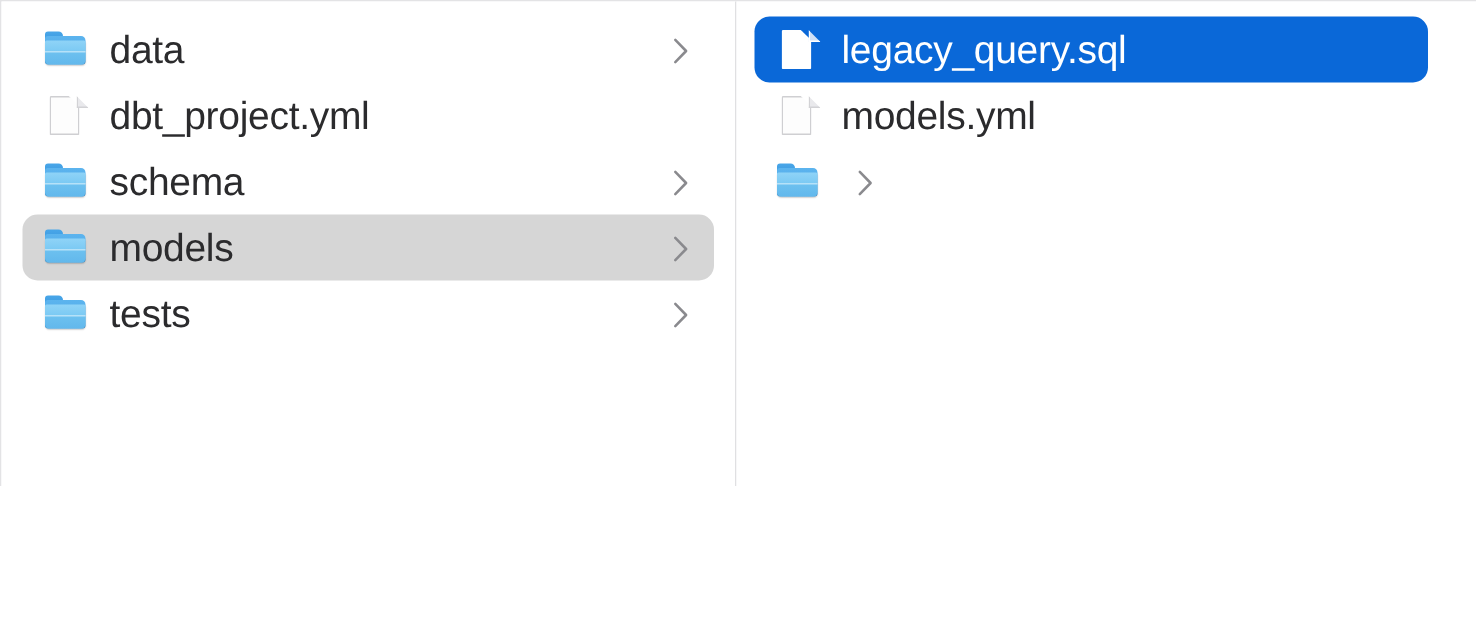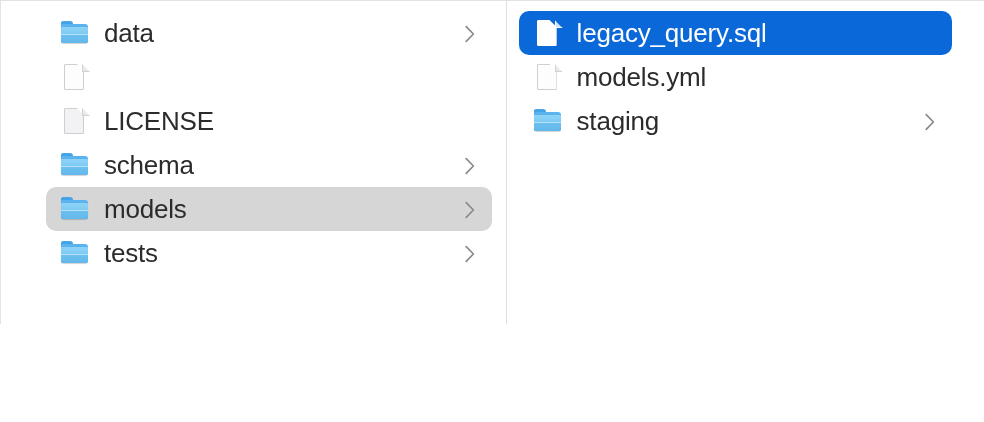--- a/index.html
+++ b/index.html
@@ -19,21 +19,20 @@
     position: relative;
     width: 984px;
     height: 324px;
     box-sizing: border-box;
     border-top: 1px solid #e3e3e5;
     border-left: 1px solid #e3e3e5;
     background: #ffffff;
     display: flex;
     flex-direction: row;
     align-items: stretch;
-    padding-left: 31px;
   }
 
   .column {
     position: relative;
     height: 100%;
     box-sizing: border-box;
     padding-top: 10px;
     background: #ffffff;
     overflow: hidden;
   }
@@ -205,28 +204,21 @@
           <svg width="12" height="18" viewBox="0 0 12 18">
             <path d="M2.2 1.6 L9.4 9 L2.2 16.4" fill="none" stroke="#8a8a8e" stroke-width="1.7" stroke-linecap="round" stroke-linejoin="round"></path>
           </svg>
         </span>
       </div>
       <div class="row">
         <span class="icon">
           <span class="doc-page"></span>
           <span class="doc-fold"></span>
         </span>
-        <span class="chevron hidden"></span>
-      </div>
-      <div class="row">
-        <span class="icon doc-dim">
-          <span class="doc-page"></span>
-          <span class="doc-fold"></span>
-        </span>
-        <span class="label">LICENSE</span>
+        <span class="label">dbt_project.yml</span>
         <span class="chevron hidden"></span>
       </div>
       <div class="row">
         <span class="icon">
           <span class="folder-tab"></span>
           <span class="folder-back"></span>
           <span class="folder-front"></span>
         </span>
         <span class="label">schema</span>
         <span class="chevron">
@@ -278,21 +270,20 @@
         </span>
         <span class="label">models.yml</span>
         <span class="chevron hidden"></span>
       </div>
       <div class="row">
         <span class="icon">
           <span class="folder-tab"></span>
           <span class="folder-back"></span>
           <span class="folder-front"></span>
         </span>
-        <span class="label">staging</span>
         <span class="chevron">
           <svg width="12" height="18" viewBox="0 0 12 18">
             <path d="M2.2 1.6 L9.4 9 L2.2 16.4" fill="none" stroke="#8a8a8e" stroke-width="1.7" stroke-linecap="round" stroke-linejoin="round"></path>
           </svg>
         </span>
       </div>
     </div>
 </div>
 
 </body></html>

